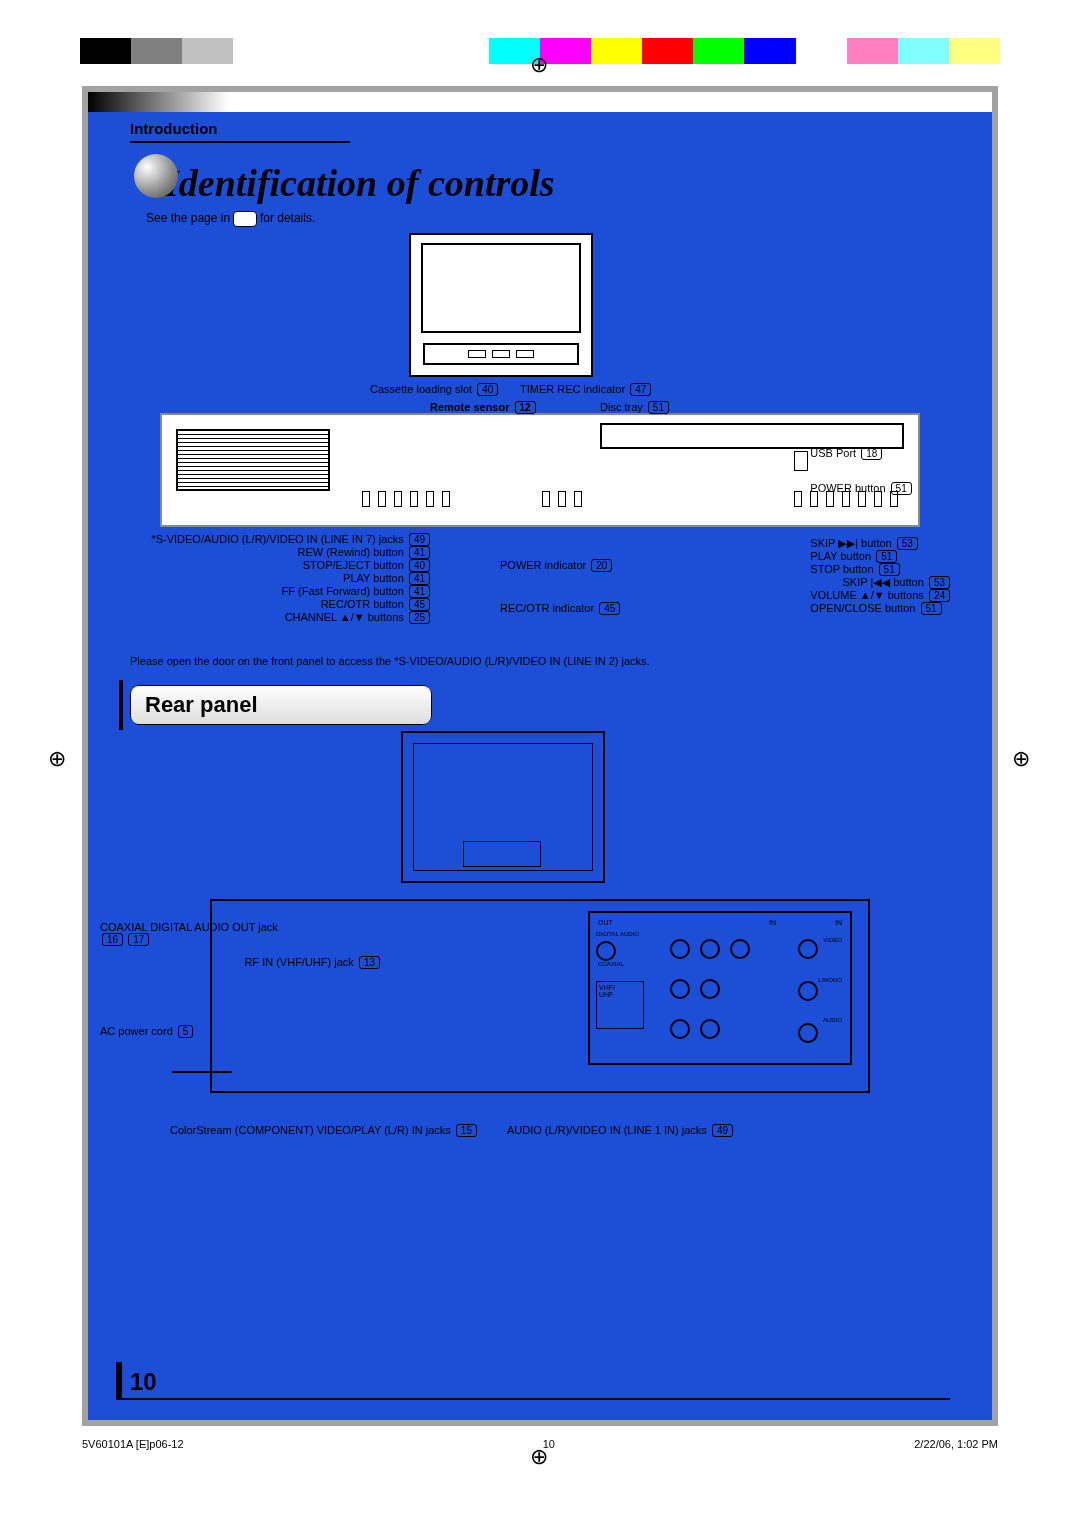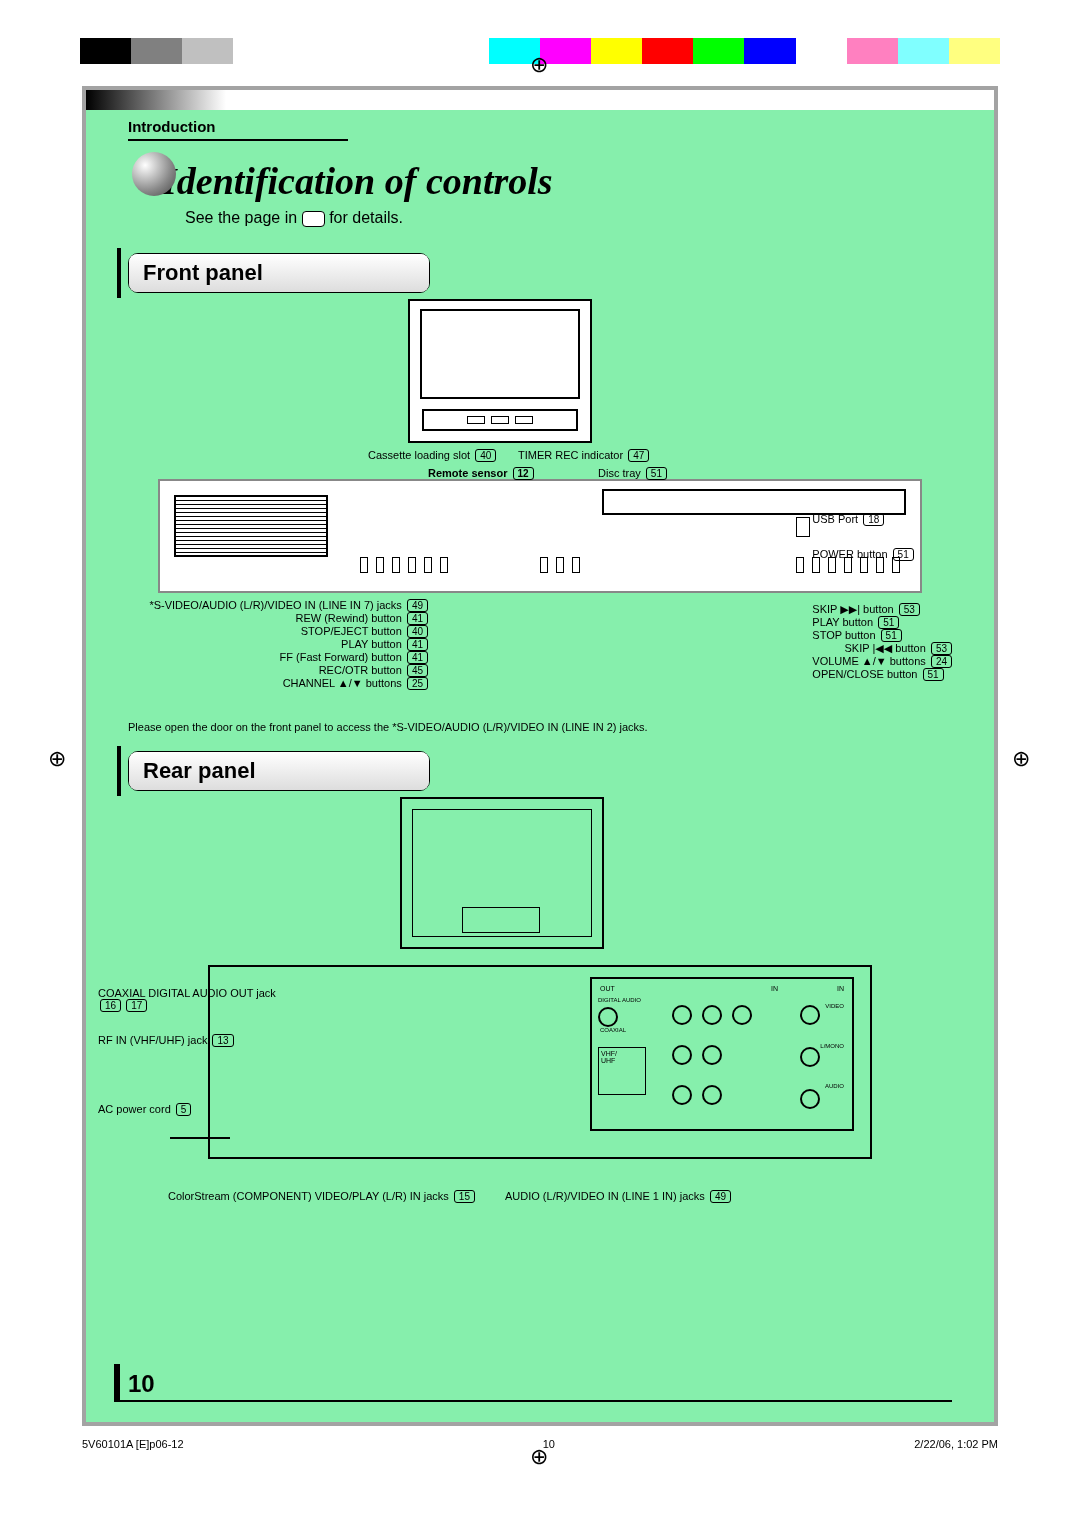--- a/index.html
+++ b/index.html
@@ -18,24 +18,24 @@
     margin: 38px 80px 0 80px;
   }
   .colorbar div { flex: 1; }
   .regmark {
     position: absolute;
     font-size: 22px;
     line-height: 22px;
   }
   .page-outer {
     margin: 22px 82px 0 82px;
-    border: 4px solid #a3a3a3;
+    border: 6px solid #a3a3a3;
     height: 1340px;
     position: relative;
-    background: #86efac;
+    background: #1d4ed8;
     box-sizing: border-box;
   }
   .gradient-top {
     height: 20px;
     background: linear-gradient(to right, #000, #fff 140px);
   }
   .section-header {
     font-weight: bold;
     font-size: 15px;
     margin: 8px 0 0 42px;
@@ -53,22 +53,22 @@
   .sphere {
     position: absolute;
     left: 46px;
     top: 62px;
     width: 44px;
     height: 44px;
     background: radial-gradient(circle at 30% 30%, #fff, #888 60%, #444 100%);
     border-radius: 50%;
   }
   .sub-note {
-    font-size: 16px;
-    margin: 6px 0 0 99px;
+    font-size: 12px;
+    margin: 6px 0 0 58px;
   }
   .panel-title-box {
     margin: 26px 0 0 42px;
     width: 300px;
     border: 1px solid #000;
     border-radius: 10px;
     position: relative;
   }
   .panel-title-inner {
     background: linear-gradient(to bottom, #fff, #ddd);
@@ -270,24 +270,20 @@
   <div class="gradient-top"></div>
 
   <div class="section-header">Introduction</div>
 
   <div class="sphere"></div>
   <div class="main-title">Identification of controls</div>
   <div class="sub-note">
     <span>See the page in </span><span class="rounded-ref">&nbsp;&nbsp;&nbsp;</span><span> for details.</span>
   </div>
 
-  <div class="panel-title-box">
-    <div class="panel-title-vbar"></div>
-    <div class="panel-title-inner">Front panel</div>
-  </div>
 
   <div class="diagram-area">
     <div class="tv-box">
       <div class="tv-screen"></div>
       <div class="tv-slot">
           <span></span>
           <span></span>
           <span></span>
         </div>
     </div>
@@ -335,20 +331,24 @@
     <div style="position:absolute; left:0; top:300px; text-align:right; width:300px;">
       <div class="callout" style="position:relative;"><span>*S-VIDEO/AUDIO (L/R)/VIDEO IN (LINE IN 7) jacks</span> <span class="ref">49</span></div>
       <div class="callout" style="position:relative;"><span>REW (Rewind) button</span> <span class="ref">41</span></div>
       <div class="callout" style="position:relative;"><span>STOP/EJECT button</span> <span class="ref">40</span></div>
       <div class="callout" style="position:relative;"><span>PLAY button</span> <span class="ref">41</span></div>
       <div class="callout" style="position:relative;text-align:right;"><span>FF (Fast Forward) button</span> <span class="ref">41</span></div>
       <div class="callout" style="position:relative;"><span>REC/OTR button</span> <span class="ref">45</span></div>
       <div class="callout" style="position:relative;"><span>CHANNEL ▲/▼ buttons</span> <span class="ref">25</span></div>
     </div>
 
+    <div style="position:absolute; left:370px; top:320px;">
+      <div class="callout" style="position:relative; margin-top:6px;"><span>POWER indicator</span> <span class="ref">20</span></div>
+      <div class="callout" style="position:relative; margin-top:30px;"><span>REC/OTR indicator</span> <span class="ref">45</span></div>
+    </div>
 
     <div style="position:absolute; right:0; top:214px; text-align:left;">
       <div class="callout" style="position:relative;"><span>USB Port</span> <span class="ref">18</span></div>
       <div class="callout" style="position:relative; margin-top:22px;"><span>POWER button</span> <span class="ref">51</span></div>
       <div class="callout" style="position:relative; margin-top:42px;"><span>SKIP ▶▶| button</span> <span class="ref">53</span></div>
       <div class="callout" style="position:relative;"><span>PLAY button</span> <span class="ref">51</span></div>
       <div class="callout" style="position:relative;"><span>STOP button</span> <span class="ref">51</span></div>
       <div class="callout" style="position:relative;text-align:right;"><span>SKIP |◀◀ button</span> <span class="ref">53</span></div>
       <div class="callout" style="position:relative;"><span>VOLUME ▲/▼ buttons</span> <span class="ref">24</span></div>
       <div class="callout" style="position:relative;"><span>OPEN/CLOSE button</span> <span class="ref">51</span></div>
@@ -400,21 +400,21 @@
       </div>
       <div style="position:absolute; left:-40px; bottom:18px; width:60px; height:2px; background:#000;"></div>
     </div>
 
     <div style="position:absolute; left:-30px; top:190px; width:280px; text-align:left;">
       <div class="callout" style="position:relative;">
         <span>COAXIAL DIGITAL AUDIO OUT jack</span><br>
         <span class="ref">16</span>
         <span class="ref">17</span>
       </div>
-      <div class="callout" style="position:relative; margin-top:22px;">
+      <div class="callout" style="position:relative; margin-top:10px;text-align:right;">
         <span>RF IN (VHF/UHF) jack</span> <span class="ref">13</span>
       </div>
       <div class="callout" style="position:relative; margin-top:56px;">
         <span>AC power cord</span> <span class="ref">5</span>
       </div>
     </div>
 
     <div style="position:absolute; bottom:-6px; left:40px; right:0; display:flex; gap:30px;">
       <div class="callout" style="position:relative;">
         <span>ColorStream (COMPONENT) VIDEO/PLAY (L/R) IN jacks</span> <span class="ref">15</span>

